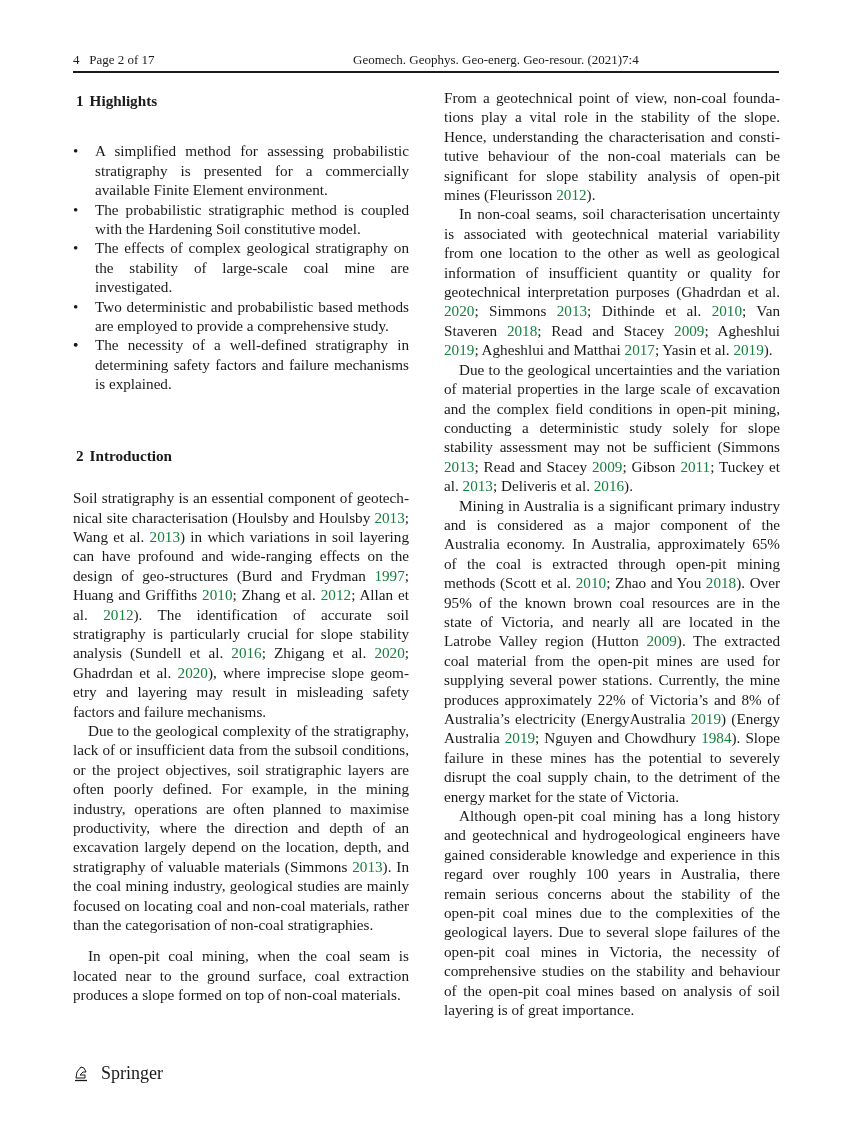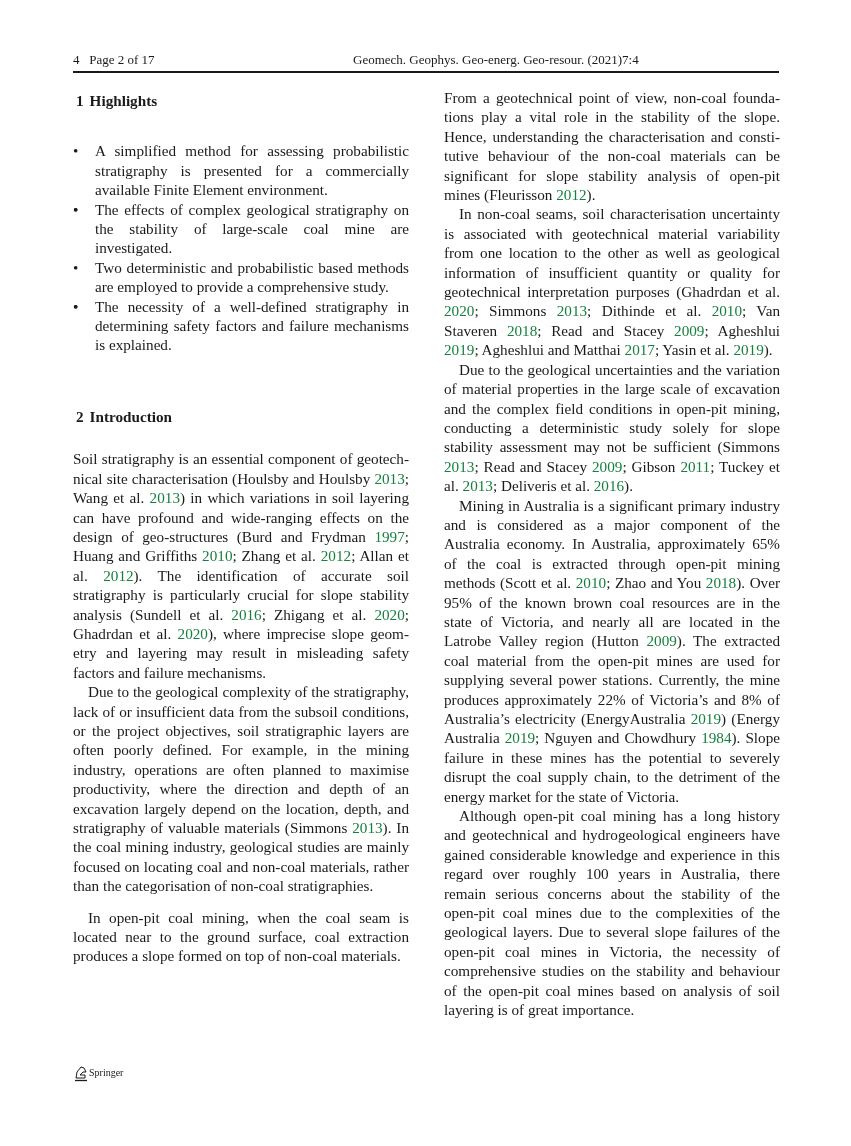--- a/index.html
+++ b/index.html
@@ -15,40 +15,40 @@
   .col.left { left: 73px; }
   .col.right { left: 444px; }
   h2 { font-size: 15.2px; font-weight: bold; margin: 3px; line-height: 19.4px; }
   h2 .num { margin-right: 6px; }
   .hl-list { list-style: none; margin: 0; padding: 0; }
   .hl-list li { position: relative; padding-left: 22px; }
   .hl-list li .bullet { position: absolute; left: 0; top: 0; }
   p { margin: 0; }
   p.indent { text-indent: 15px; }
   a.cite { color: #15803d; text-decoration: none; }
-  .footer { position: absolute; left: 73px; top: 1064px; font-size: 10px; line-height: 18px; display: flex; align-items: flex-end; gap: 0; }
+  .footer { position: absolute; left: 73px; top: 1064px; font-size: 18px; line-height: 18px; display: flex; align-items: flex-end; gap: 12px; }
   .footer svg { width: 16px; height: 18px; }
 </style>
 </head>
 <body>
 
 <div class="header">
   <span class="pg" style="white-space:pre">4   Page 2 of 17</span>
   <span class="journal">Geomech. Geophys. Geo-energ. Geo-resour. (2021)7:4</span>
 </div>
 <div class="header-rule"></div>
 
 <div class="col left">
   <h2>
     <span class="num">1</span><span>Highlights</span>
   </h2>
   <div style="height:28px"></div>
   <ul class="hl-list" id="hl-list">
       <li><span class="bullet">•</span><span>A simplified method for assessing probabilistic stratigraphy is presented for a commercially available Finite Element environment.</span></li>
-      <li><span class="bullet">•</span></li>
+      <li><span class="bullet">•</span><span>The probabilistic stratigraphic method is coupled with the Hardening Soil constitutive model.</span></li>
       <li><span class="bullet">•</span><span>The effects of complex geological stratigraphy on the stability of large-scale coal mine are investigated.</span></li>
       <li><span class="bullet">•</span><span>Two deterministic and probabilistic based methods are employed to provide a comprehensive study.</span></li>
       <li><span class="bullet">•</span></li>
       <li><span class="bullet">•</span><span>The necessity of a well-defined stratigraphy in determining safety factors and failure mechanisms is explained.</span></li>
     </ul>
   <div style="height:49px"></div>
   <h2>
     <span class="num">2</span><span>Introduction</span>
   </h2>
   <div style="height:20px"></div>

